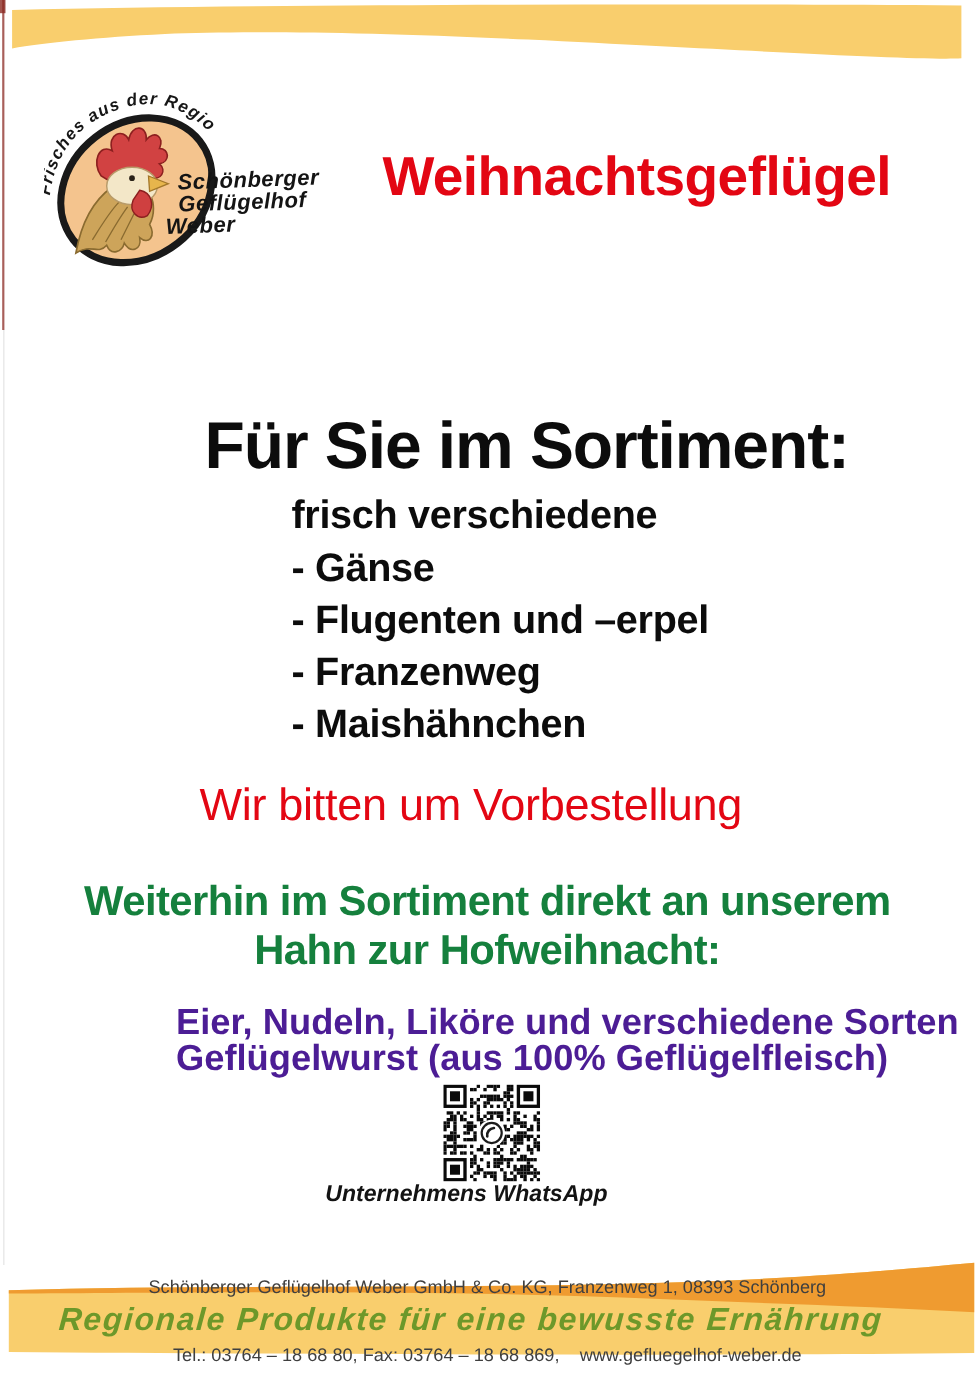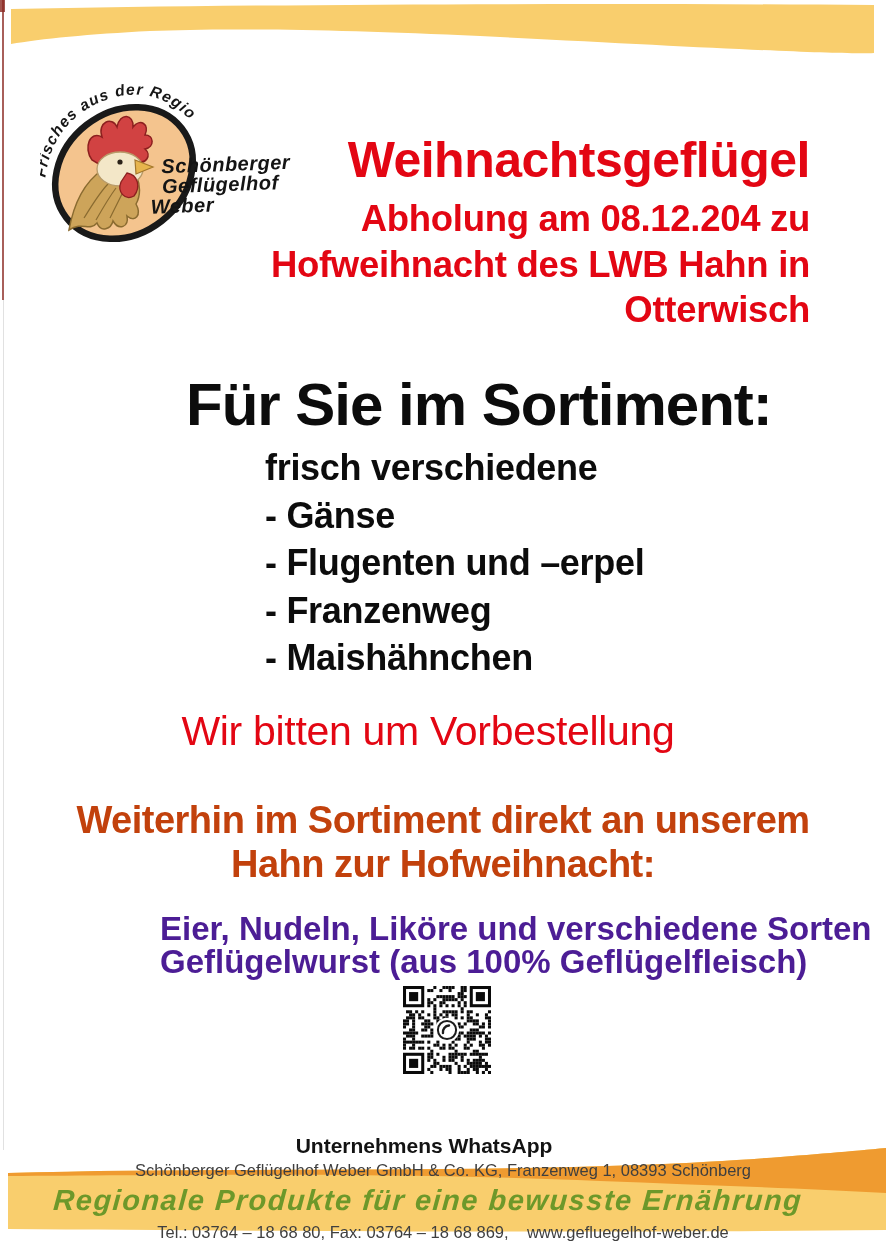--- a/index.html
+++ b/index.html
@@ -26,26 +26,26 @@
 
   
   .title-block{position:absolute;right:76px;top:90px;width:620px;text-align:right;color:#e30613;margin-top:44px;}
   .main-title{font-size:50px;font-weight:bold;line-height:52px;letter-spacing:-.5px;}
   .subtitle{margin-top:10px;font-size:36.5px;font-weight:bold;line-height:45.5px;letter-spacing:-.3px;}
 
   
   .sortiment-heading{position:absolute;left:186px;top:370px;font-size:60px;font-weight:bold;color:#0c0c0c;letter-spacing:-1px;}
   .sortiment-list{position:absolute;left:265px;top:444px;font-size:36px;font-weight:bold;color:#0c0c0c;line-height:47.5px;letter-spacing:-.3px;}
   .preorder{position:absolute;left:0;top:708px;width:856px;text-align:center;font-size:41px;font-weight:normal;color:#e30613;letter-spacing:-.3px;}
-  .stand-heading{position:absolute;left:0;top:798px;width:886px;text-align:center;font-size:38px;font-weight:bold;color:#c2410c;line-height:44px;letter-spacing:-.5px;}
+  .stand-heading{position:absolute;left:0;top:798px;width:886px;text-align:center;font-size:38px;font-weight:bold;color:#15803d;line-height:44px;letter-spacing:-.5px;}
   .stand-detail{position:absolute;left:160px;top:912px;font-size:33px;font-weight:bold;color:#4c1d95;line-height:33px;}
 
   
   .qr-wrap{position:absolute;left:403px;top:986px;width:88px;height:88px;}
-  .whatsapp-label{position:absolute;left:0;top:1134px;width:848px;text-align:center;font-size:21px;font-weight:bold;color:#131313;}
+  .whatsapp-label{position:absolute;left:0;top:1074px;width:848px;text-align:center;font-size:21px;font-weight:bold;color:#131313;font-style:italic;}
 
   
   .footer{position:absolute;left:0;top:1119px;width:886px;text-align:center;color:#3f3f3f;font-size:16.5px;line-height:20.5px;white-space:pre-wrap;}
   .tagline{
     position:absolute;left:0;top:1184px;width:856px;text-align:center;
     color:#6d982a;font-size:29px;font-weight:bold;font-style:italic;letter-spacing:1.5px;
     transform:skewX(-4deg);
   }
 </style>
 </head>
@@ -84,25 +84,20 @@
     </svg>
     <div class="logo-name">
       <div class="ln1">Schönberger</div>
       <div class="ln2">Geflügelhof</div>
       <div class="ln3">Weber</div>
     </div>
   </div>
 
   <div class="title-block">
     <div class="main-title">Weihnachtsgeflügel</div>
-    <div class="subtitle">
-      <div>Abholung am 08.12.204 zu</div>
-      <div>Hofweihnacht des LWB Hahn in</div>
-      <div>Otterwisch</div>
-    </div>
   </div>
 
   <div class="sortiment-heading">Für Sie im Sortiment:</div>
   <div class="sortiment-list">
     <div>frisch verschiedene</div>
     <div>- Gänse</div>
     <div>- Flugenten und –erpel</div>
     <div>- Franzenweg</div>
     <div>- Maishähnchen</div>
   </div>

